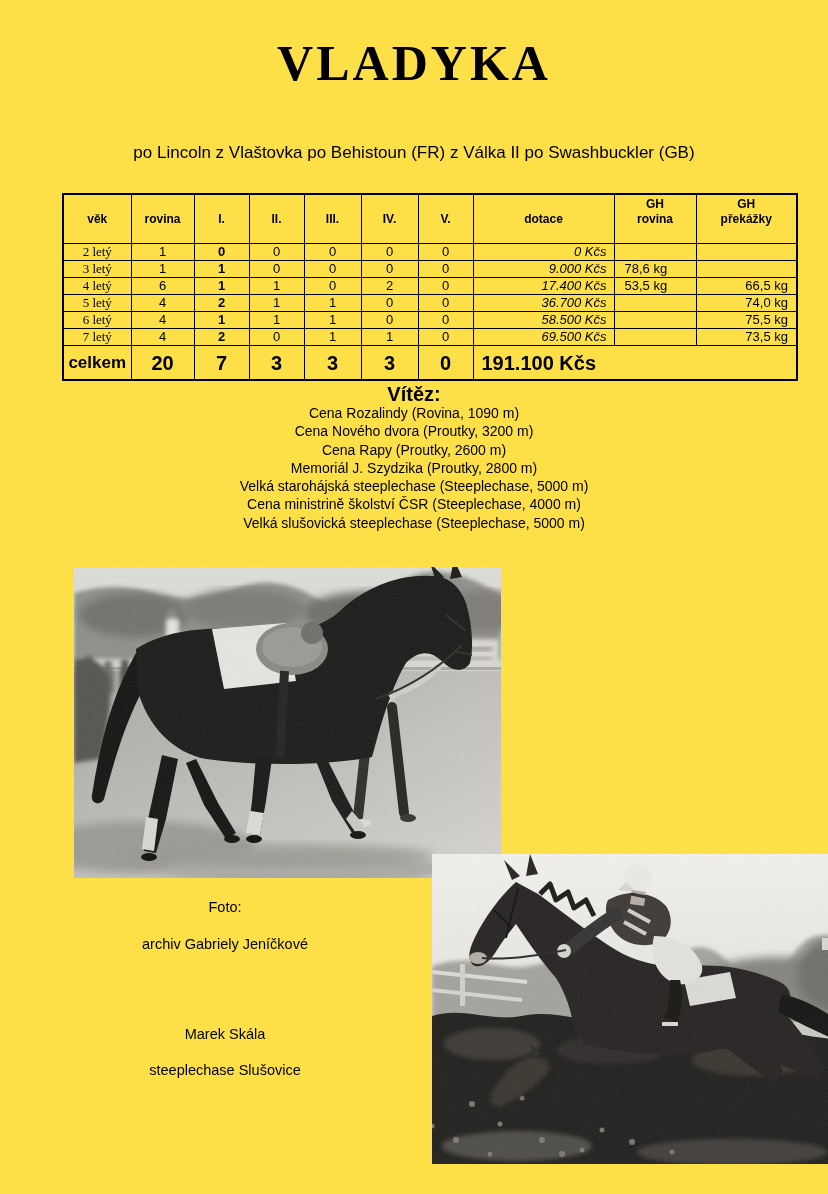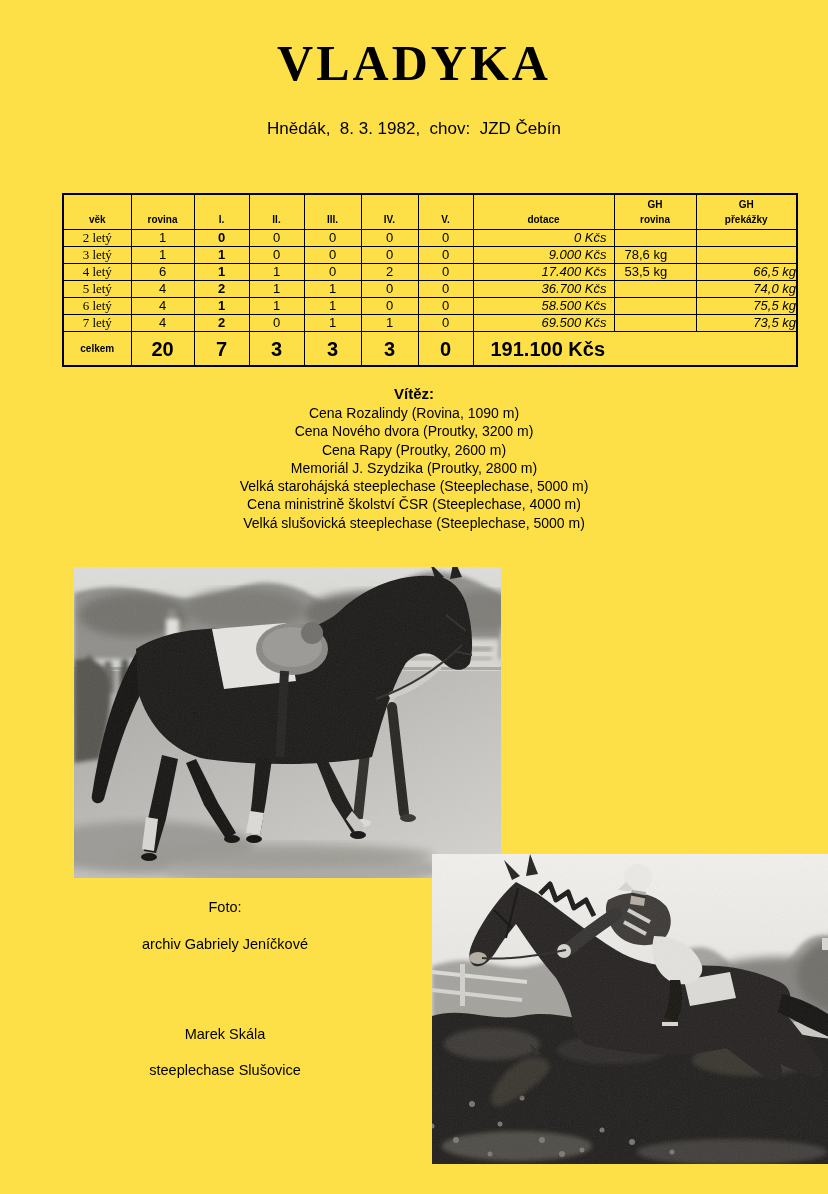--- a/index.html
+++ b/index.html
@@ -19,59 +19,59 @@
 
   table.stats{
     position:absolute;left:62px;top:193px;width:734px;
     border-collapse:collapse;table-layout:fixed;
     border:2px solid #000;
   }
   table.stats th, table.stats td{
     border:1px solid #000;padding:0 4px;overflow:hidden;
   }
   table.stats th{
-    font-size:10px;font-weight:bold;text-align:center;
-    vertical-align:bottom;white-space:pre-line;height:32px;padding-bottom:2px;line-height:15px;
+    font-size:12px;font-weight:bold;text-align:center;
+    vertical-align:bottom;white-space:pre-line;height:32px;padding-bottom:16px;line-height:15px;
   }
   table.stats td{
     font-size:13px;height:16px;line-height:14px;text-align:center;vertical-align:middle;
   }
   table.stats td.c-vek{text-align:center;font-family:Liberation Serif, serif;}
   table.stats td.c-i{font-weight:bold;}
   table.stats td.c-dot{text-align:right;padding-right:7px;font-style:italic;}
   table.stats td.c-rov{text-align:left;padding-left:10px;}
-  table.stats td.c-pre{text-align:right;padding-right:0;font-style:italic;}
+  table.stats td.c-pre{text-align:right;padding-right:8px;}
   table.stats tr.total td{height:33px;font-weight:bold;}
-  table.stats tr.total td.t-label{font-size:10px;}
+  table.stats tr.total td.t-label{font-size:17px;}
   table.stats tr.total td.t-num{font-size:20px;}
-  table.stats tr.total td.t-dot{font-size:20px;text-align:left;padding-left:17px;}
+  table.stats tr.total td.t-dot{font-size:20px;text-align:left;padding-left:8px;}
 
   .winners{position:absolute;top:384px;left:0;width:828px;text-align:center;}
-  .winners-heading{font-size:15px;font-weight:bold;line-height:20px;}
+  .winners-heading{font-size:20px;font-weight:bold;line-height:20px;}
   .winner-line{font-size:14px;line-height:18.3px;}
 
   .photo{position:absolute;display:block;}
   .photo svg{display:block;}
   .photo1{left:34px;top:551px;width:427px;height:311px;}
   .photo2{left:392px;top:838px;width:423px;height:310px;}
 
   .cap{position:absolute;left:25px;width:400px;text-align:center;font-size:14.5px;}
   .cap-foto{top:899px;}
   .cap-archiv{top:936px;}
   .cap-name2{top:1026px;}
   .cap-event2{top:1062px;}
 </style>
 </head>
 <body>
 
 <div class="page">
 
   <h1 class="page-title">VLADYKA</h1>
 
-  <div class="sub sub1">Hnědák,  8. 3. 1982,  chov:  JZD Čebín</div>
+  <div class="sub sub2">po Lincoln z Vlaštovka po Behistoun (FR) z Válka II po Swashbuckler (GB)</div>
 
   <table class="stats">
     <colgroup>
       <col style="width:68px">
         <col style="width:63px">
         <col style="width:55px">
         <col style="width:55px">
       <col style="width:57px">
         <col style="width:57px">
         <col style="width:55px">

